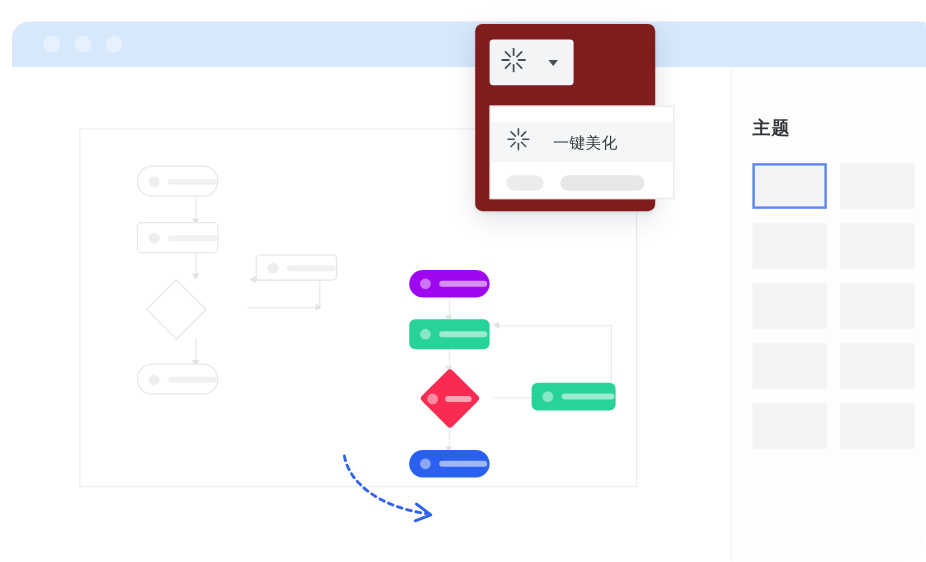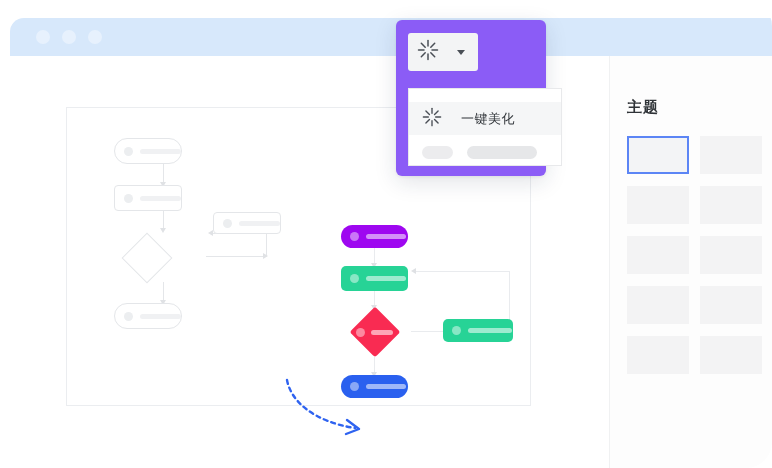--- a/index.html
+++ b/index.html
@@ -118,21 +118,21 @@
   .c-diamond-inner .node-bar { background: rgba(255,255,255,0.58); }
 
   
   .arrow-svg { position: absolute; left: 214px; top: 266px; }
 
   
   .magic-popover {
     position: absolute;
     left: 396px; top: 20px;
     width: 150px; height: 156px;
-    background: #8b5cf6;
+    background: #7f1d1d;
     border-radius: 6px;
     box-shadow: 0 6px 22px rgba(25,40,70,0.13), 0 1px 3px rgba(25,40,70,0.07);
   }
   .magic-trigger {
     position: absolute;
     left: 12px; top: 13px;
     width: 70px; height: 38px;
     background: #f3f4f5;
     border-radius: 3px;
     display: flex; align-items: center;

